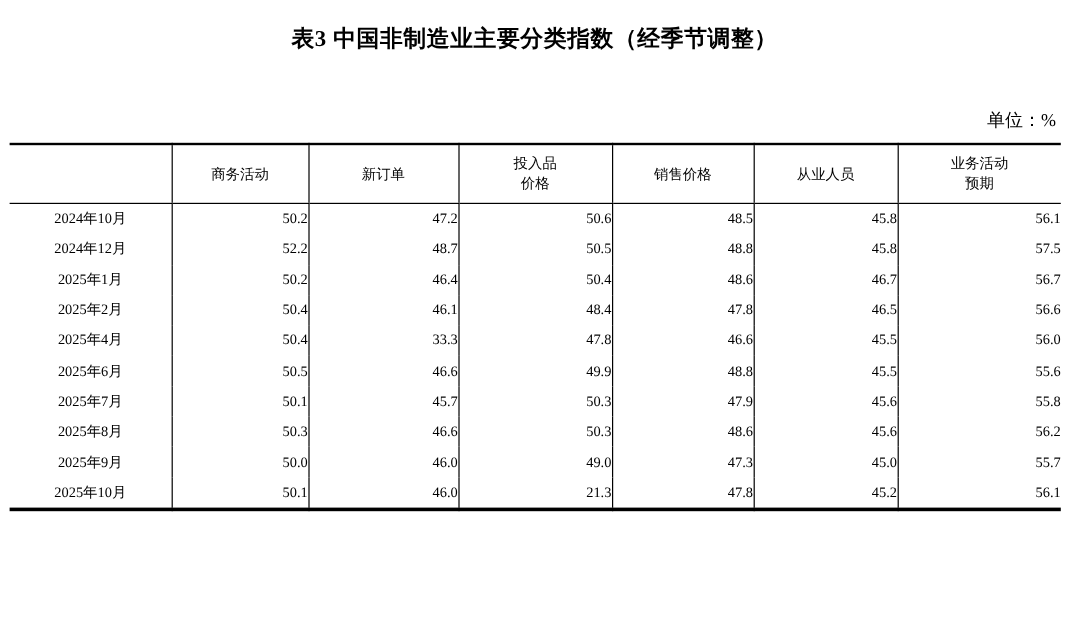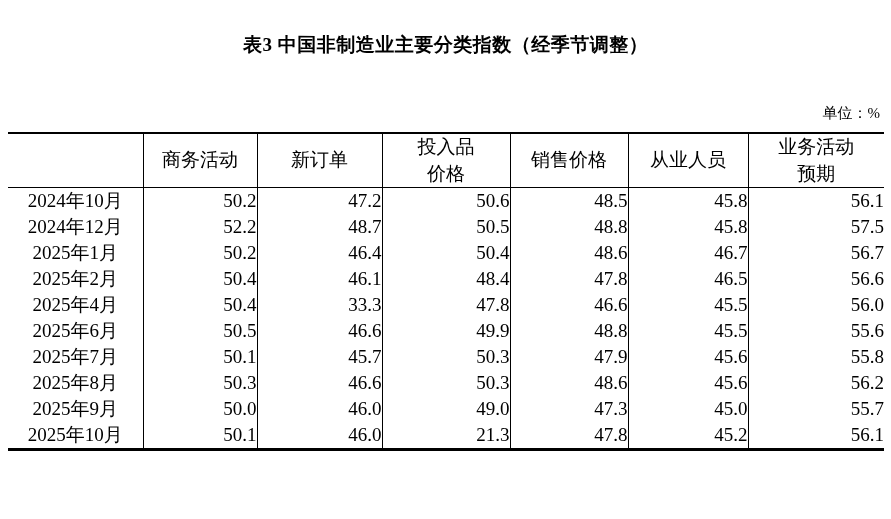--- a/index.html
+++ b/index.html
@@ -12,21 +12,21 @@
     font-family: "Liberation Serif", "DejaVu Serif", serif;
     color: #000000;
   }
   .page {
     position: relative;
     width: 891px;
     height: 519px;
     background: #ffffff;
   }
   .doc-title {
-    margin: 17px;
+    margin: 4px;
     padding-top: 15px;
     text-align: center;
     font-size: 19px;
     font-weight: bold;
     letter-spacing: 0.5px;
   }
   .unit-label {
     position: absolute;
     top: 87px;
     right: 11px;
@@ -34,21 +34,21 @@
   }
   table.index-table {
     position: absolute;
     top: 115px;
     left: 8px;
     width: 876px;
     border-collapse: collapse;
     table-layout: fixed;
     border-top: 2px solid #000;
     border-bottom: 3px solid #000;
-    font-size: 19px;
+    font-size: 12px;
   }
   table.index-table th,
   table.index-table td {
     padding: 0;
     overflow: hidden;
   }
   table.index-table th + th,
   table.index-table td + td {
     border-left: 1px solid #000;
   }

